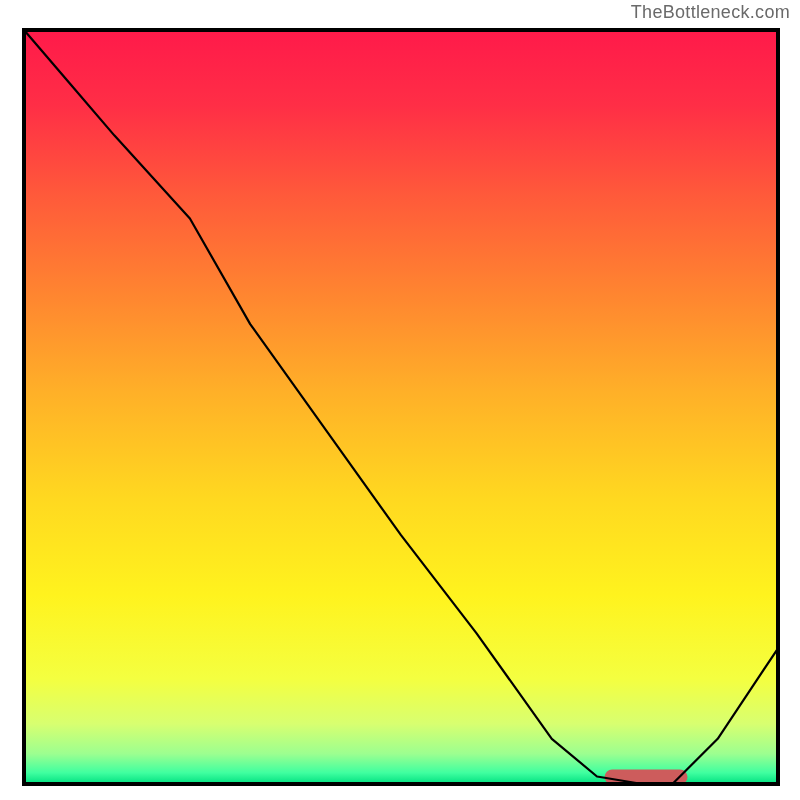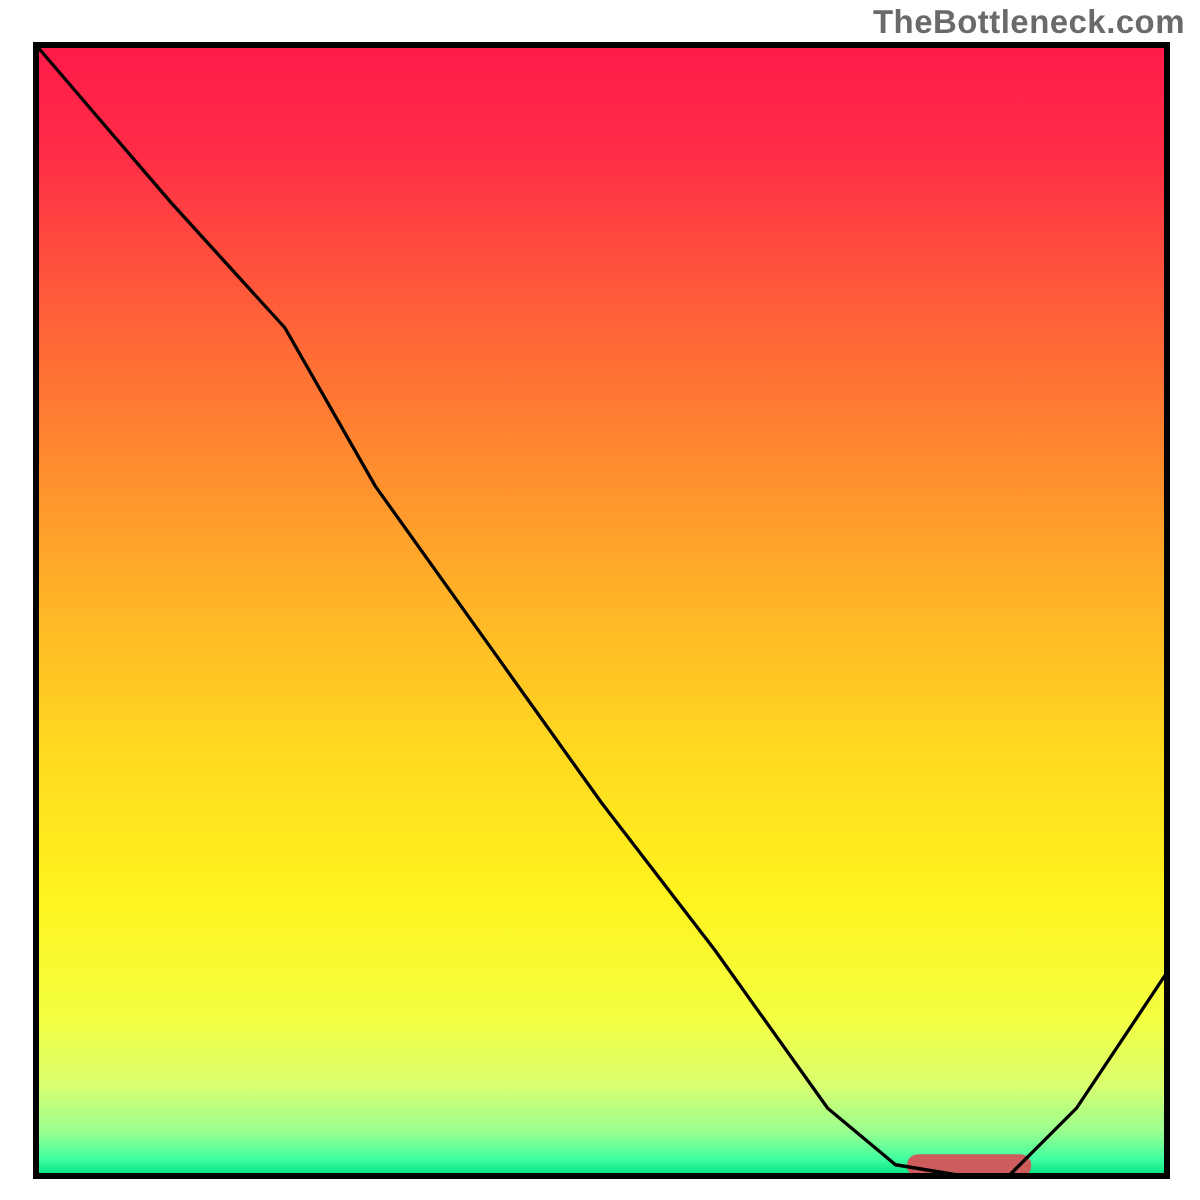--- a/index.html
+++ b/index.html
@@ -13,23 +13,23 @@
   }
   .container {
     position: relative;
     width: 800px;
     height: 800px;
   }
   .watermark {
     position: absolute;
     top: 2px;
     right: 10px;
-    font-size: 22px;
+    font-size: 18px;
     color: #6a6a6a;
-    font-weight: 700;
+    font-weight: 400;
     letter-spacing: 0.3px;
     z-index: 20;
   }
   .plot-area {
     position: absolute;
     left: 22px;
     top: 28px;
     width: 758px;
     height: 758px;
   }

